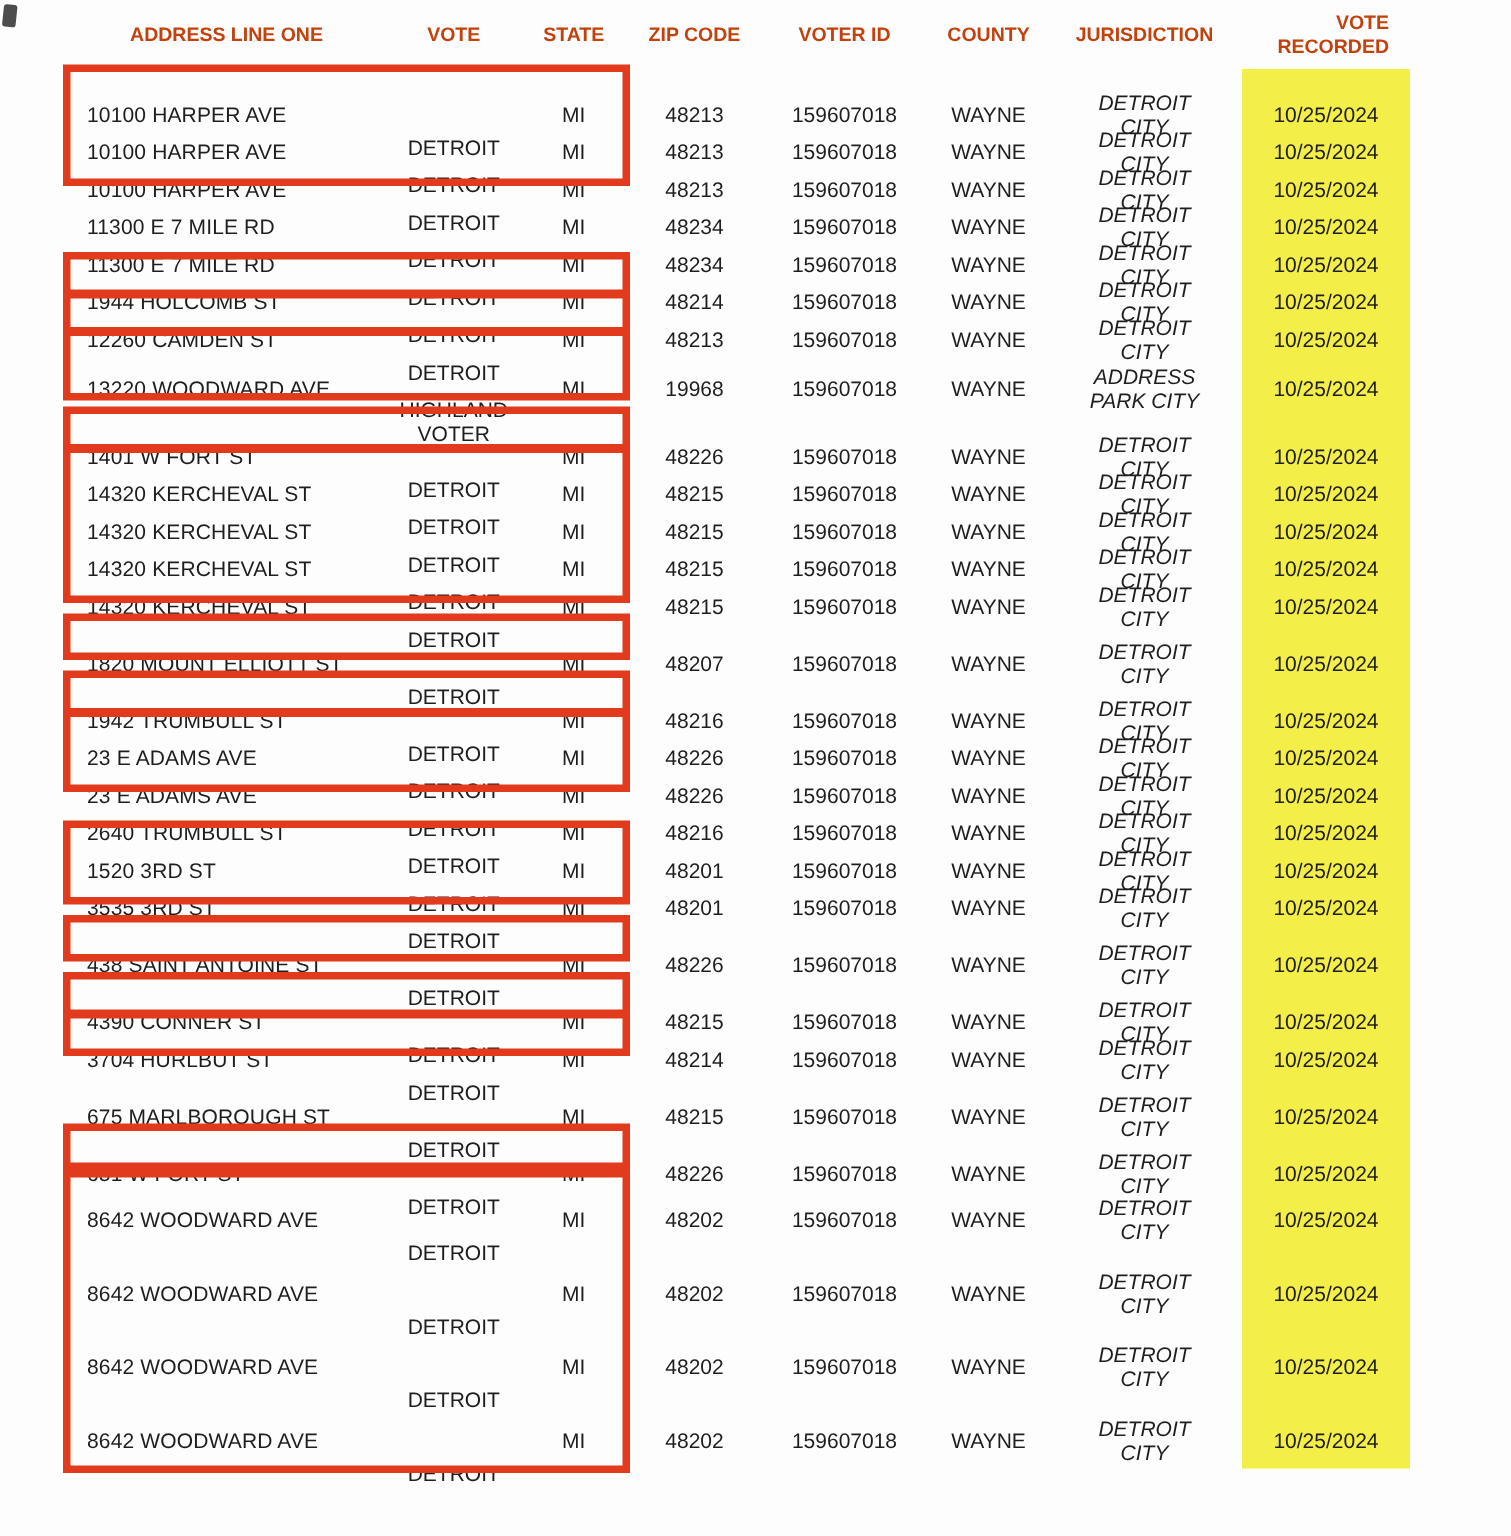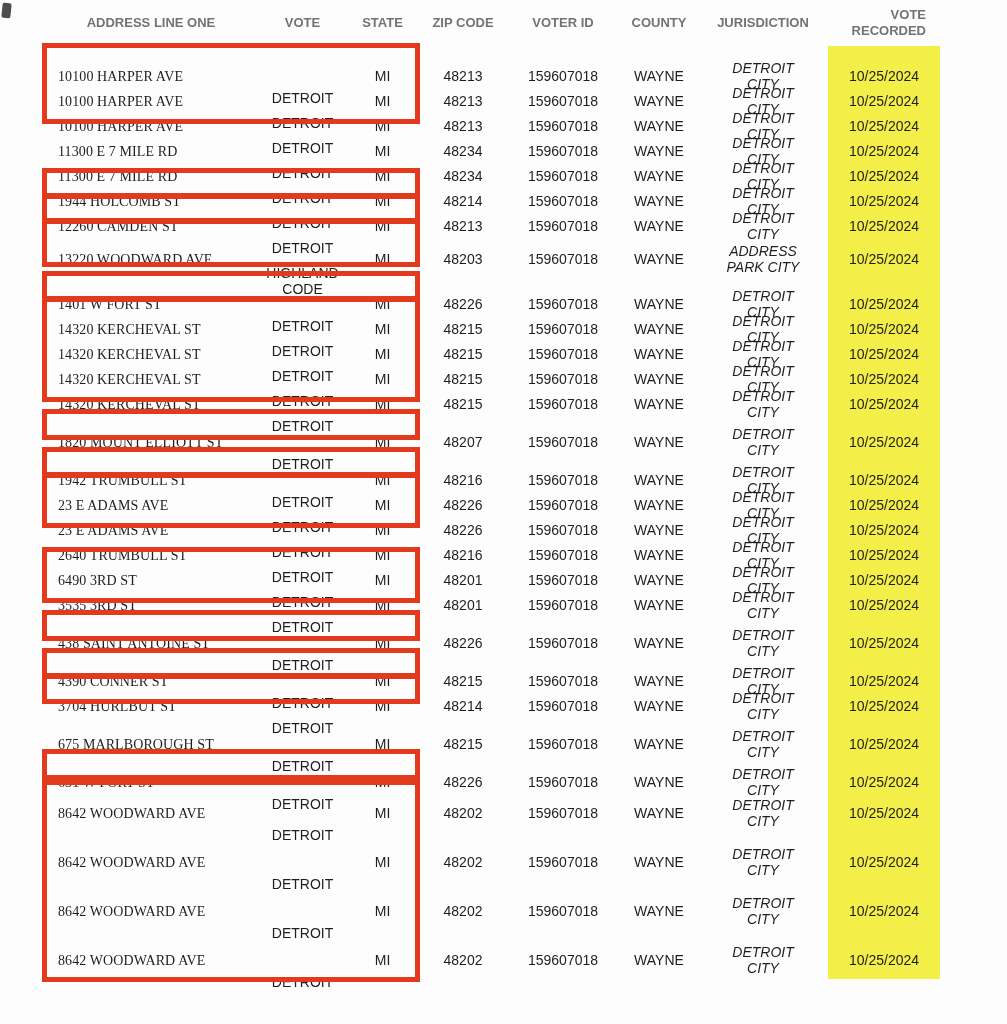--- a/index.html
+++ b/index.html
@@ -42,21 +42,21 @@
   .header-row, .row {
     display: grid;
     grid-template-columns: 218px 85px 75px 86px 114px 78px 130px 112px;
     padding-left: 42px;
     align-items: center;
   }
   .header-row {
     height: 46px;
     font-size: 13px;
     font-weight: bold;
-    color: #737373;
+    color: #c2410c;
     position: relative;
     z-index: 1;
   }
   .hcell {
     text-align: center;
     line-height: 1.25;
   }
   .hcell.h-vote { max-width: 112px; padding: 0 14px; box-sizing: border-box; text-align: right; }
   .body { position: relative; z-index: 1; }
   .group { position: relative; }
@@ -74,21 +74,21 @@
   .row {
     height: 25px;
     font-size: 14px;
     color: #1e1e1e;
     position: relative;
     z-index: 1;
   }
   .row.tall { height: 43px; }
   .row.xl { height: 49px; }
   .cell { text-align: center; line-height: 1.1; }
-  .cell.c-address { text-align: left; padding-left: 16px; letter-spacing: .1px; font-family: Liberation Serif, serif; }
+  .cell.c-address { text-align: left; padding-left: 16px; letter-spacing: .1px; }
   .cell.c-city span { display: inline-block; max-width: 80px; line-height: 1.15; margin-top: 44px; }
   .cell.c-jurisdiction span { display: inline-block; max-width: 94px; line-height: 1.15; font-style: italic; }
   .spacer { height: 13px; }
   .spacer.sm { height: 6px; }
   .spacer.md { height: 10px; }
 </style>
 </head>
 <body>
 
 <div id="page">
@@ -187,23 +187,23 @@
             <div class="cell c-voter-id"><span>159607018</span></div>
             <div class="cell c-county"><span>WAYNE</span></div>
             <div class="cell c-jurisdiction"><span>DETROIT CITY</span></div>
             <div class="cell c-vote-recorded"><span>10/25/2024</span></div>
           </div>
         </div>
         <div class="group">
           <div class="redbox" style="border-color: rgb(226, 58, 28);"></div>
           <div class="row tall">
             <div class="cell c-address"><span>13220 WOODWARD AVE</span></div>
-            <div class="cell c-city"><span>HIGHLAND CODE</span></div>
-            <div class="cell c-state"><span>MI</span></div>
-            <div class="cell c-zip"><span>48203</span></div>
+            <div class="cell c-city"><span>HIGHLAND VOTER</span></div>
+            <div class="cell c-state"><span>MI</span></div>
+            <div class="cell c-zip"><span>19968</span></div>
             <div class="cell c-voter-id"><span>159607018</span></div>
             <div class="cell c-county"><span>WAYNE</span></div>
             <div class="cell c-jurisdiction"><span>ADDRESS PARK CITY</span></div>
             <div class="cell c-vote-recorded"><span>10/25/2024</span></div>
           </div>
         </div>
         <div class="spacer md"></div>
         <div class="group">
           <div class="redbox" style="border-color: rgb(226, 58, 28);"></div>
           <div class="row">
@@ -319,21 +319,21 @@
             <div class="cell c-zip"><span>48216</span></div>
             <div class="cell c-voter-id"><span>159607018</span></div>
             <div class="cell c-county"><span>WAYNE</span></div>
             <div class="cell c-jurisdiction"><span>DETROIT CITY</span></div>
             <div class="cell c-vote-recorded"><span>10/25/2024</span></div>
           </div>
         </div>
         <div class="group">
           <div class="redbox" style="border-color: rgb(226, 58, 28);"></div>
           <div class="row">
-            <div class="cell c-address"><span>6490 3RD ST</span></div>
+            <div class="cell c-address"><span>1520 3RD ST</span></div>
             <div class="cell c-city"><span>DETROIT</span></div>
             <div class="cell c-state"><span>MI</span></div>
             <div class="cell c-zip"><span>48201</span></div>
             <div class="cell c-voter-id"><span>159607018</span></div>
             <div class="cell c-county"><span>WAYNE</span></div>
             <div class="cell c-jurisdiction"><span>DETROIT CITY</span></div>
             <div class="cell c-vote-recorded"><span>10/25/2024</span></div>
           </div>
           <div class="row">
             <div class="cell c-address"><span>3535 3RD ST</span></div>

